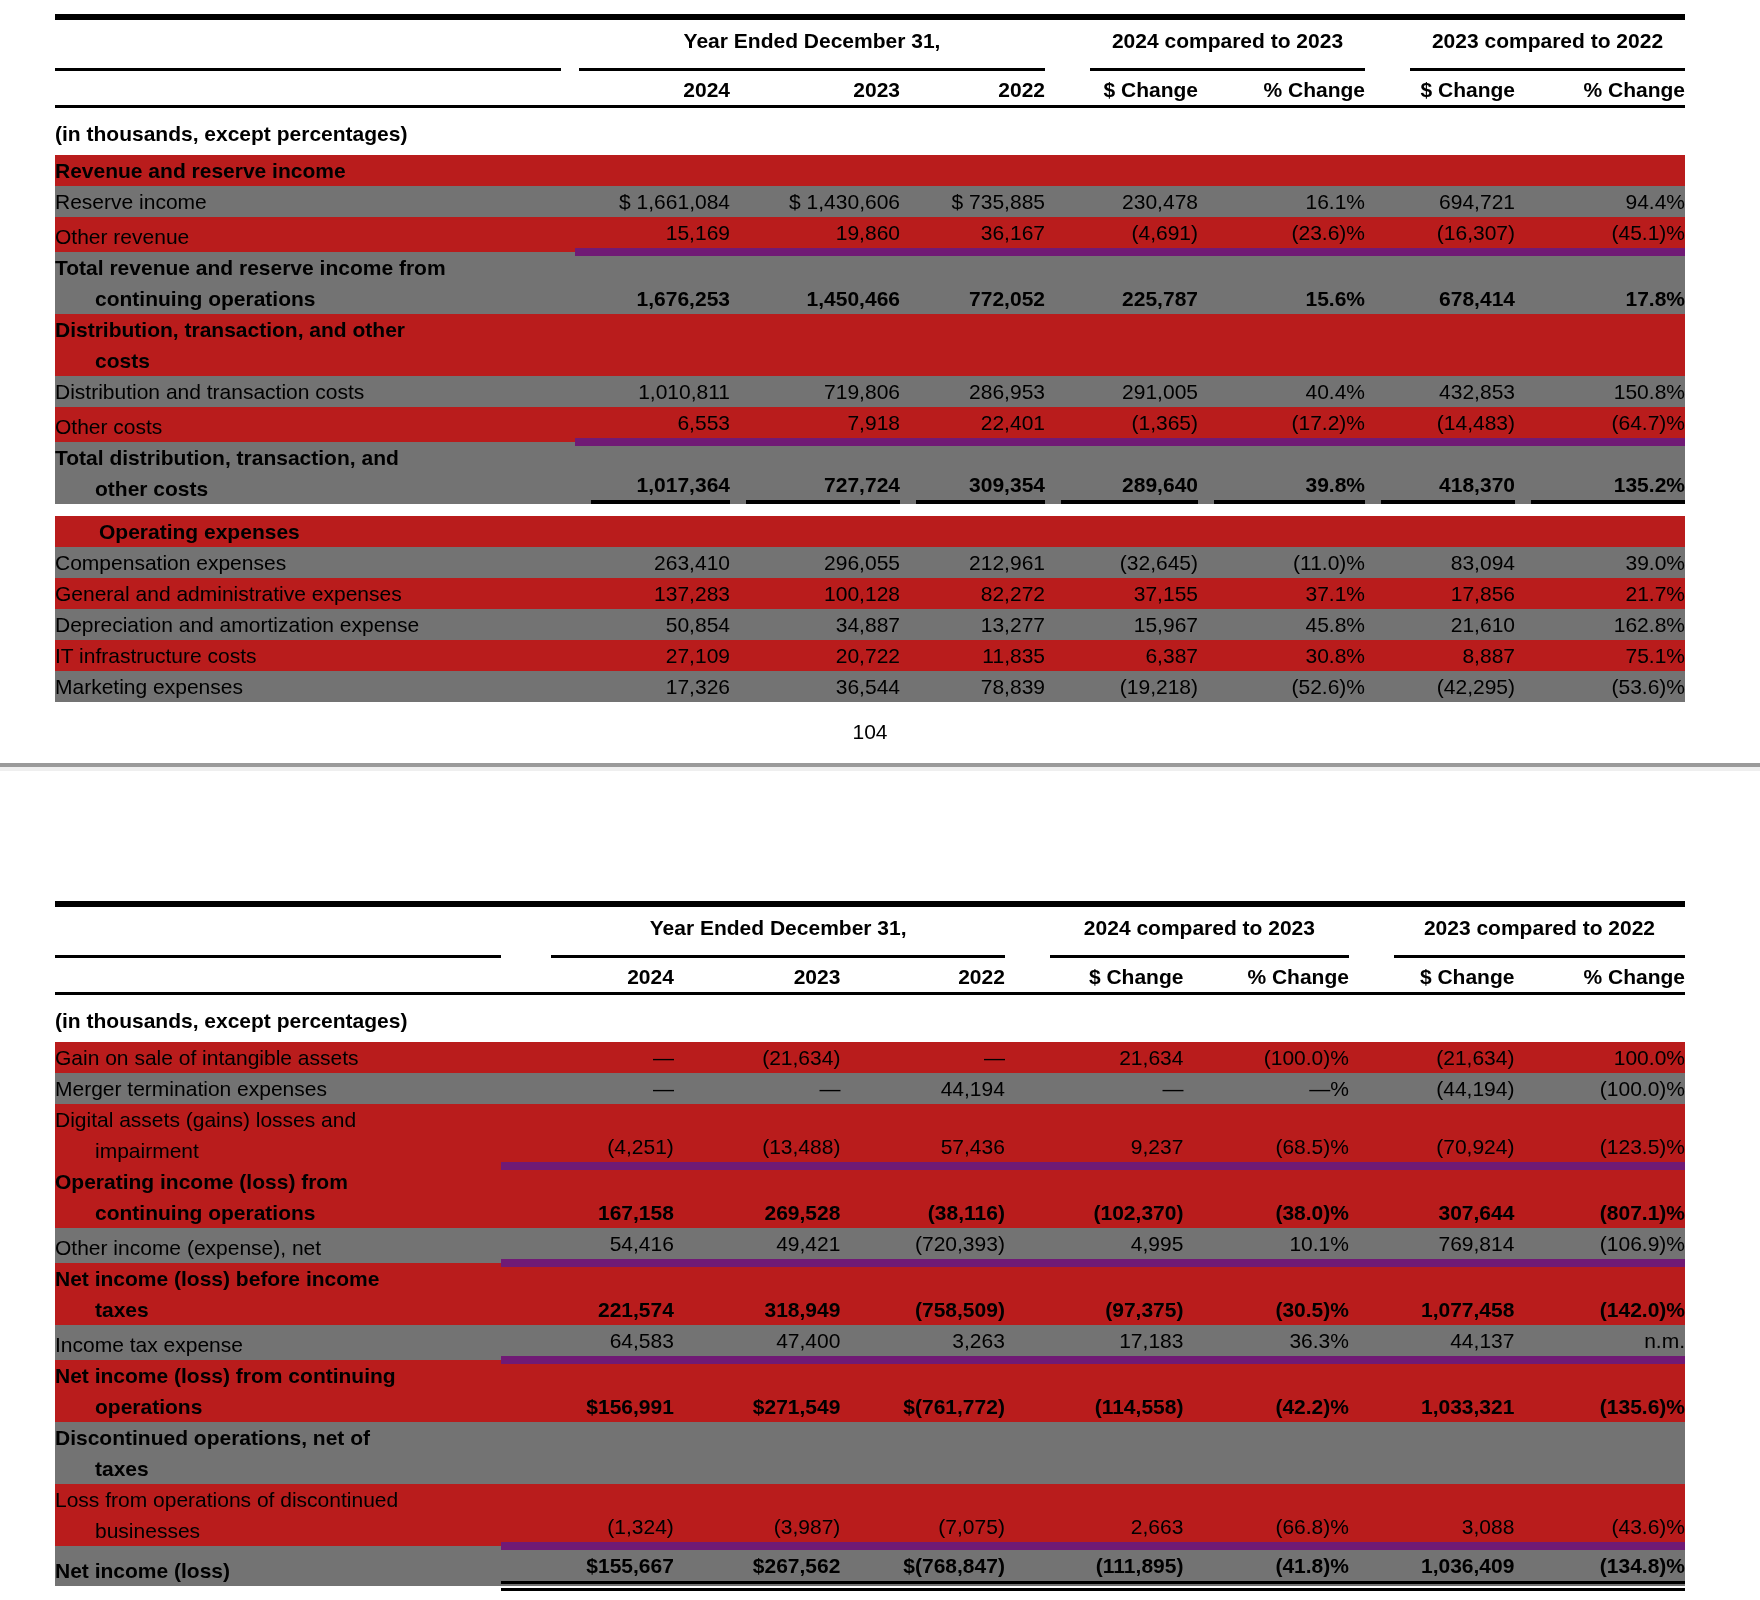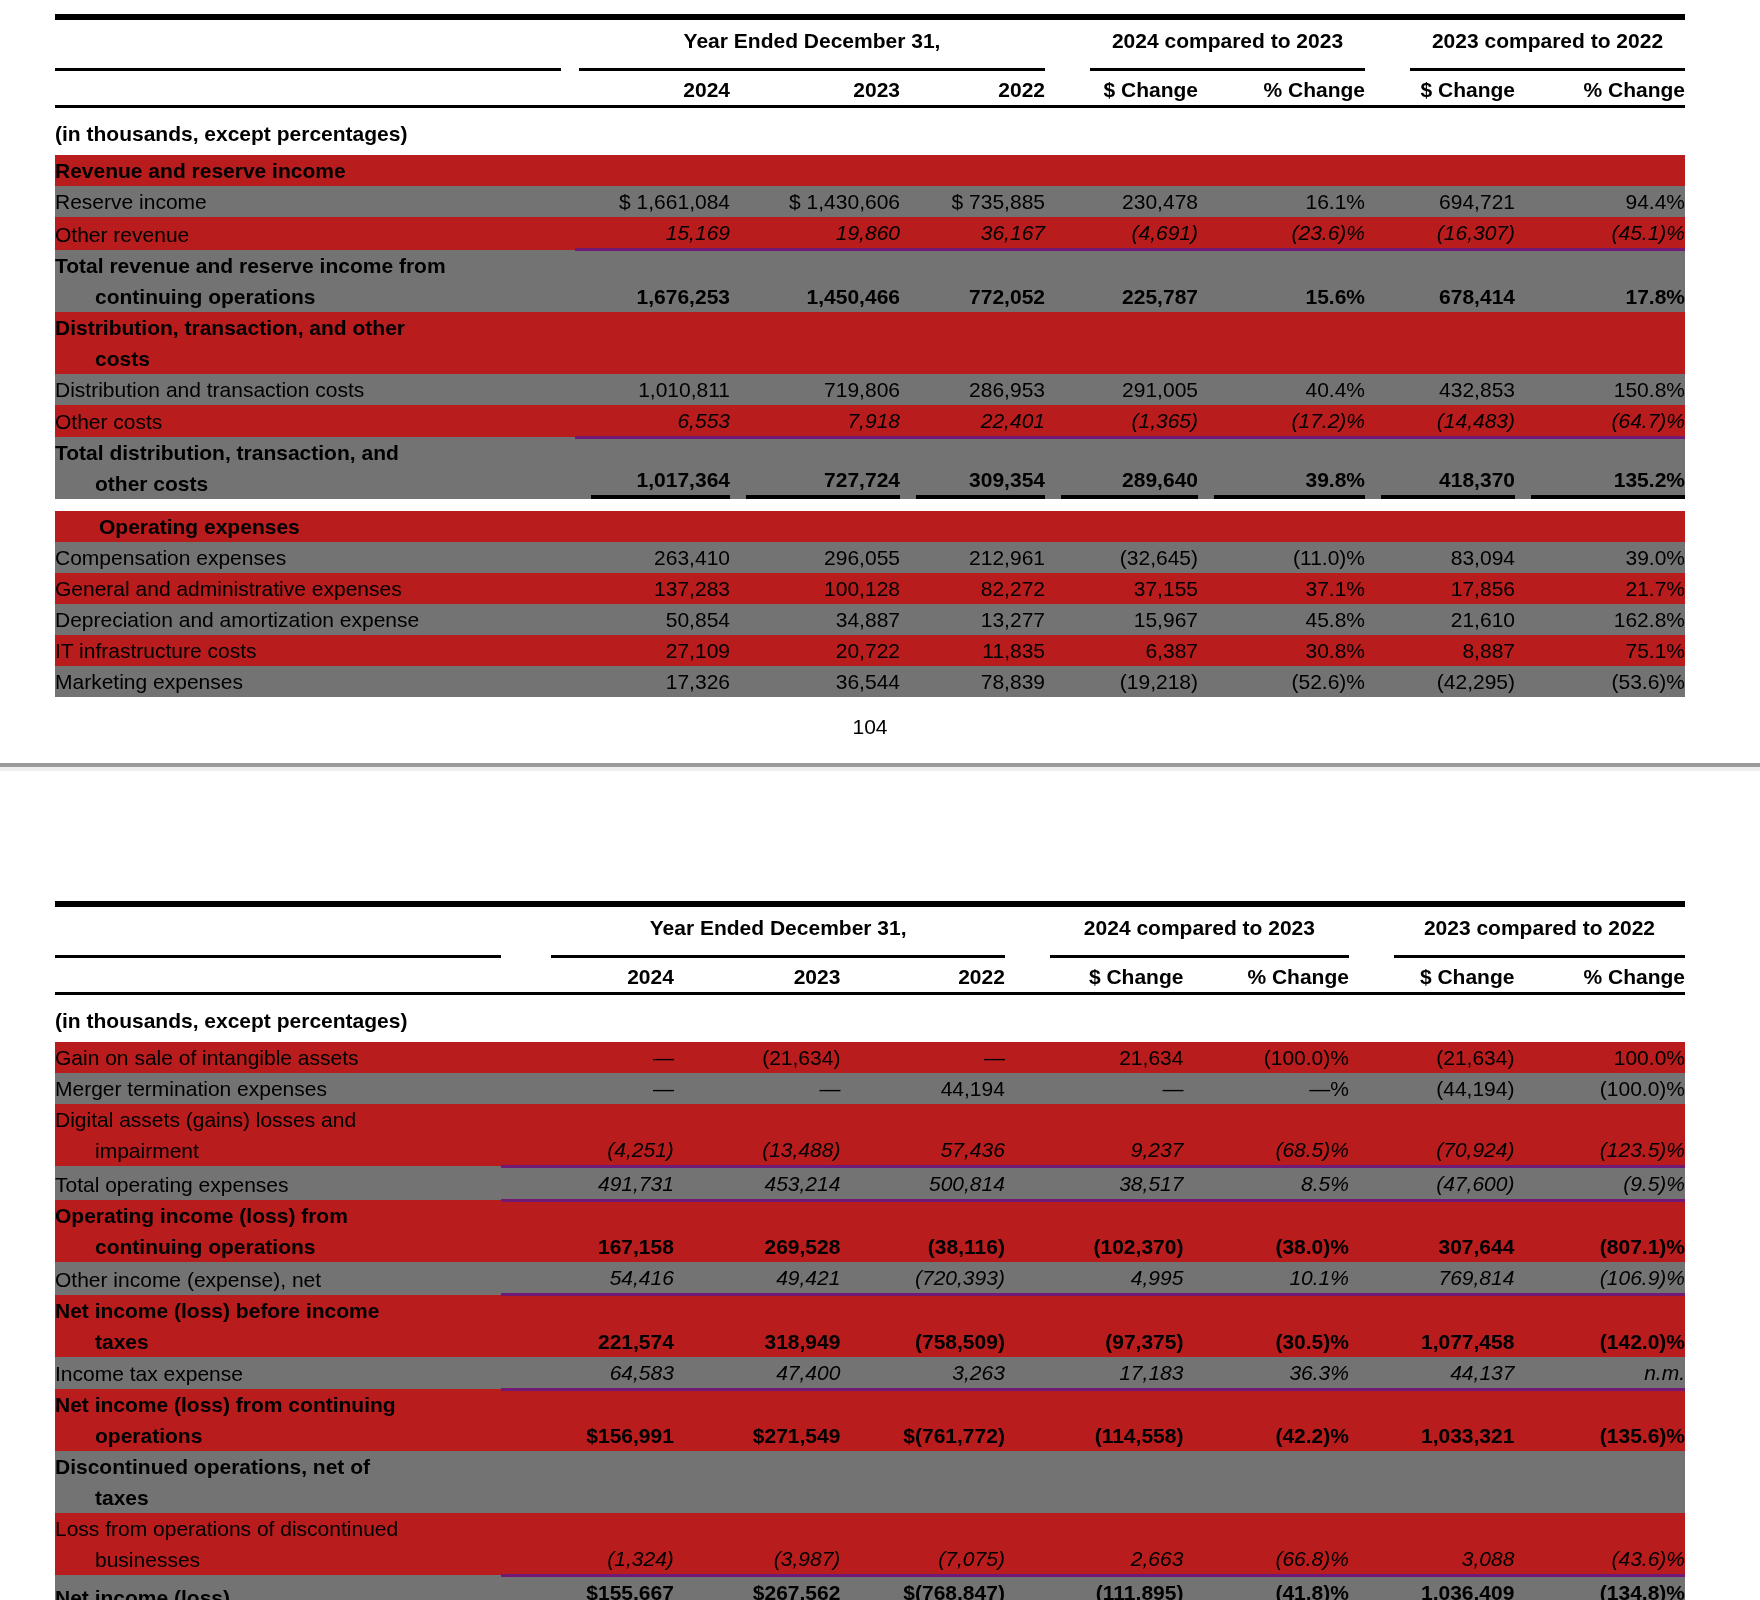--- a/index.html
+++ b/index.html
@@ -43,21 +43,21 @@
 
   tbody::before{content:"";display:table-row;height:8px;}
   tbody td{line-height:31px;}
   .bg-blue{background:#b91c1c;}
   .bg-white{background:#737373;}
   .bold td{font-weight:bold;}
   .lbl{text-align:left;white-space:nowrap;}
   .l1,.l2{line-height:31px;white-space:nowrap;}
   .l2{padding-left:40px;}
   .val{text-align:right;white-space:nowrap;}
-  .rule-below td.val{border-bottom:3px solid #701a75;font-style:italic;}
+  .rule-below td.val{border-bottom:8px solid #701a75;}
   .dbl-below td.val{border-bottom:10px double #000;}
   .seg .val-inner{border-bottom:4px solid #000;margin-left:16px;}
   .gap-above td{border-top:12px solid #fff;padding-left:44px;}
 
   .page-number{width:1630px;text-align:center;margin-top:14px;line-height:31px;}
 </style>
 </head>
 <body>
 
 <div class="page page1">
@@ -324,30 +324,20 @@
             <div class="l2">impairment</div>
           </td>
           <td class="val">(4,251)</td>
           <td class="val">(13,488)</td>
           <td class="val">57,436</td>
           <td class="val">9,237</td>
           <td class="val">(68.5)%</td>
           <td class="val">(70,924)</td>
           <td class="val">(123.5)%</td>
         </tr>
-        <tr class="bg-white rule-below">
-          <td class="lbl">Total operating expenses</td>
-          <td class="val">491,731</td>
-          <td class="val">453,214</td>
-          <td class="val">500,814</td>
-          <td class="val">38,517</td>
-          <td class="val">8.5%</td>
-          <td class="val">(47,600)</td>
-          <td class="val">(9.5)%</td>
-        </tr>
         <tr class="bg-blue bold">
           <td class="lbl">
             <div class="l1">Operating income (loss) from</div>
             <div class="l2">continuing operations</div>
           </td>
           <td class="val">167,158</td>
           <td class="val">269,528</td>
           <td class="val">(38,116)</td>
           <td class="val">(102,370)</td>
           <td class="val">(38.0)%</td>

